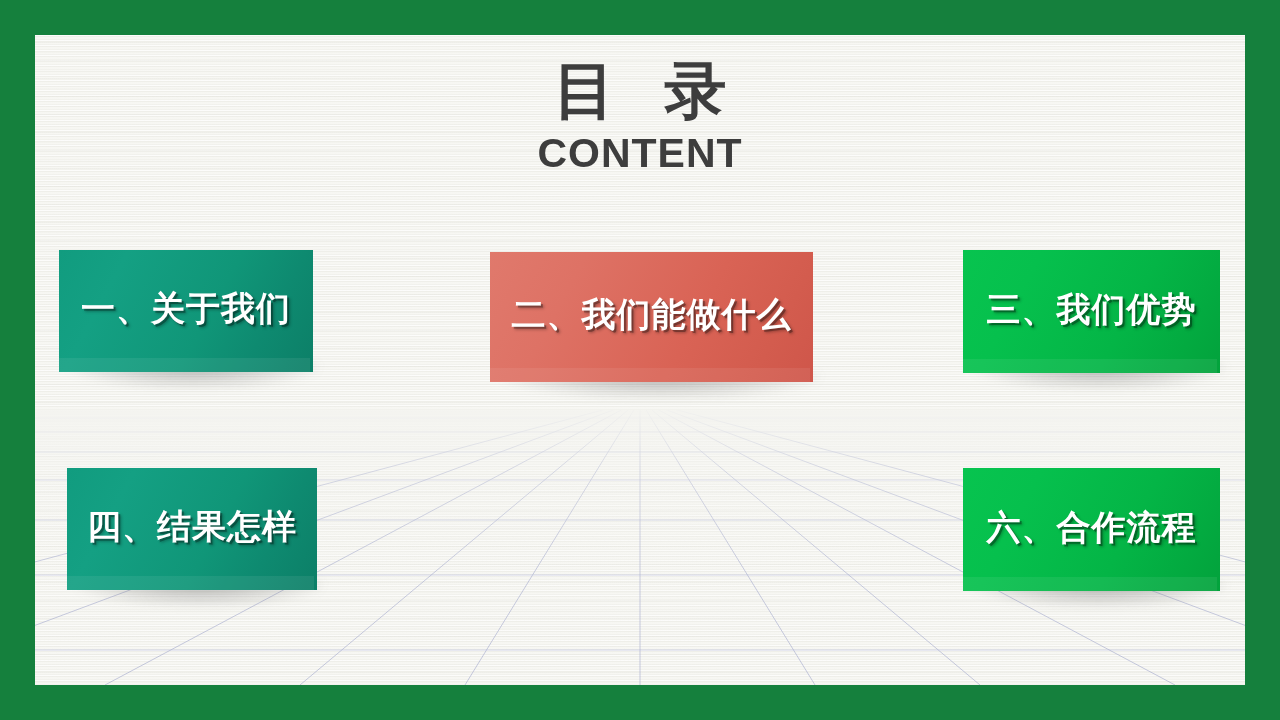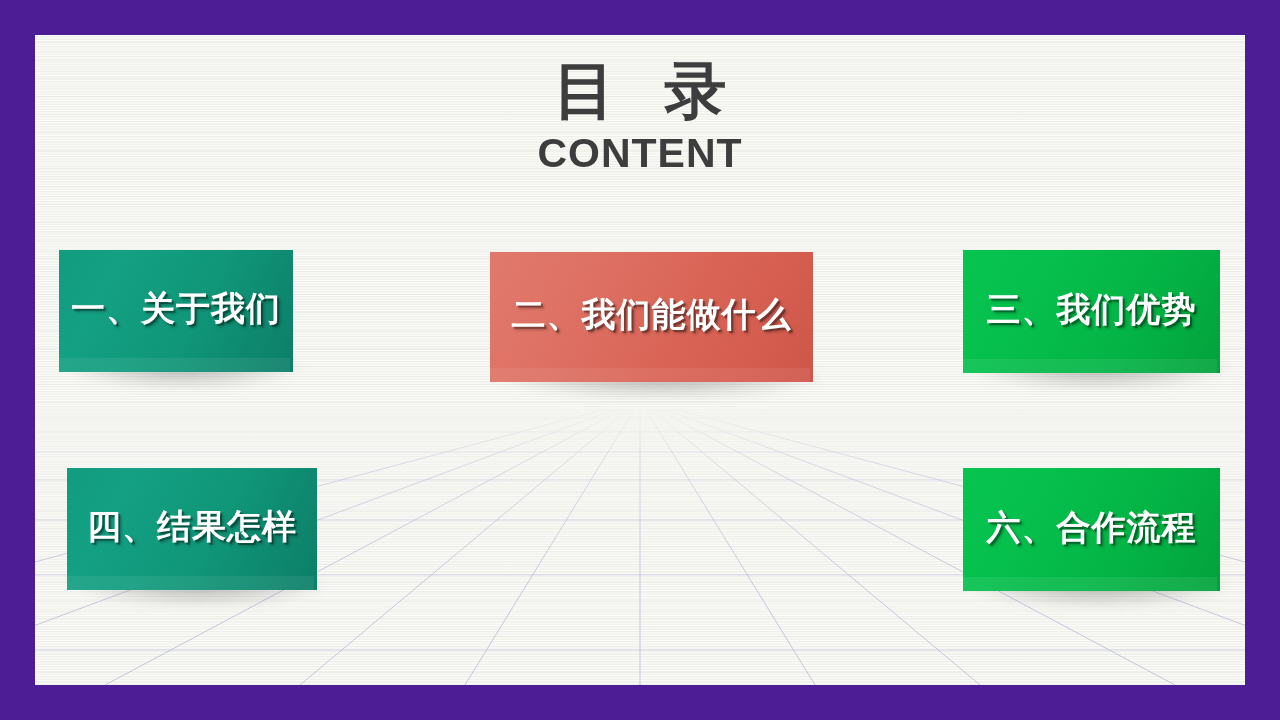--- a/index.html
+++ b/index.html
@@ -8,21 +8,21 @@
     width: 1280px;
     height: 720px;
     overflow: hidden;
     font-family: "Liberation Sans", "DejaVu Sans", sans-serif;
   }
 
   #slide {
     position: relative;
     width: 1280px;
     height: 720px;
-    background: #4c1d95;
+    background: #15803d;
     overflow: hidden;
   }
 
   
   #canvas {
     position: absolute;
     left: 35px;
     top: 35px;
     width: 1210px;
     height: 650px;
@@ -216,21 +216,21 @@
         </g>
       </svg>
     </div>
     <div id="floor-fade"></div>
 
     <div id="title-block">
       <div id="title-cn">目 录</div>
       <div id="title-en">CONTENT</div>
     </div>
 
-    <div class="item-box col-teal" style="left:24px; top:215px; width:234px; height:122px;">
+    <div class="item-box col-teal" style="left:24px; top:215px; width:254px; height:122px;">
       <div class="box-shadow-under"></div>
       <div class="box-face">
         <span class="item-label">一、关于我们</span>
         <span class="ledge"></span>
       </div>
     </div>
 
     <div class="item-box col-red" style="left:455px; top:217px; width:323px; height:130px;">
       <div class="box-shadow-under"></div>
       <div class="box-face">

